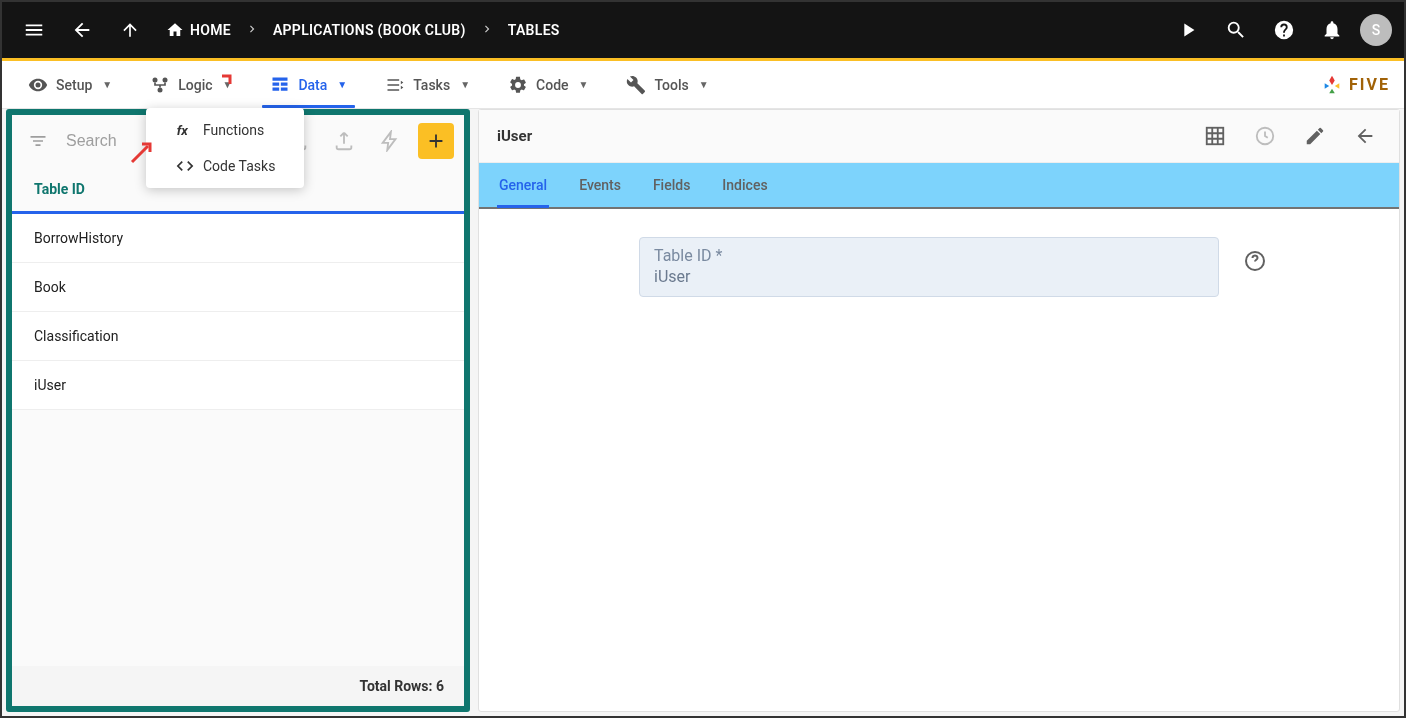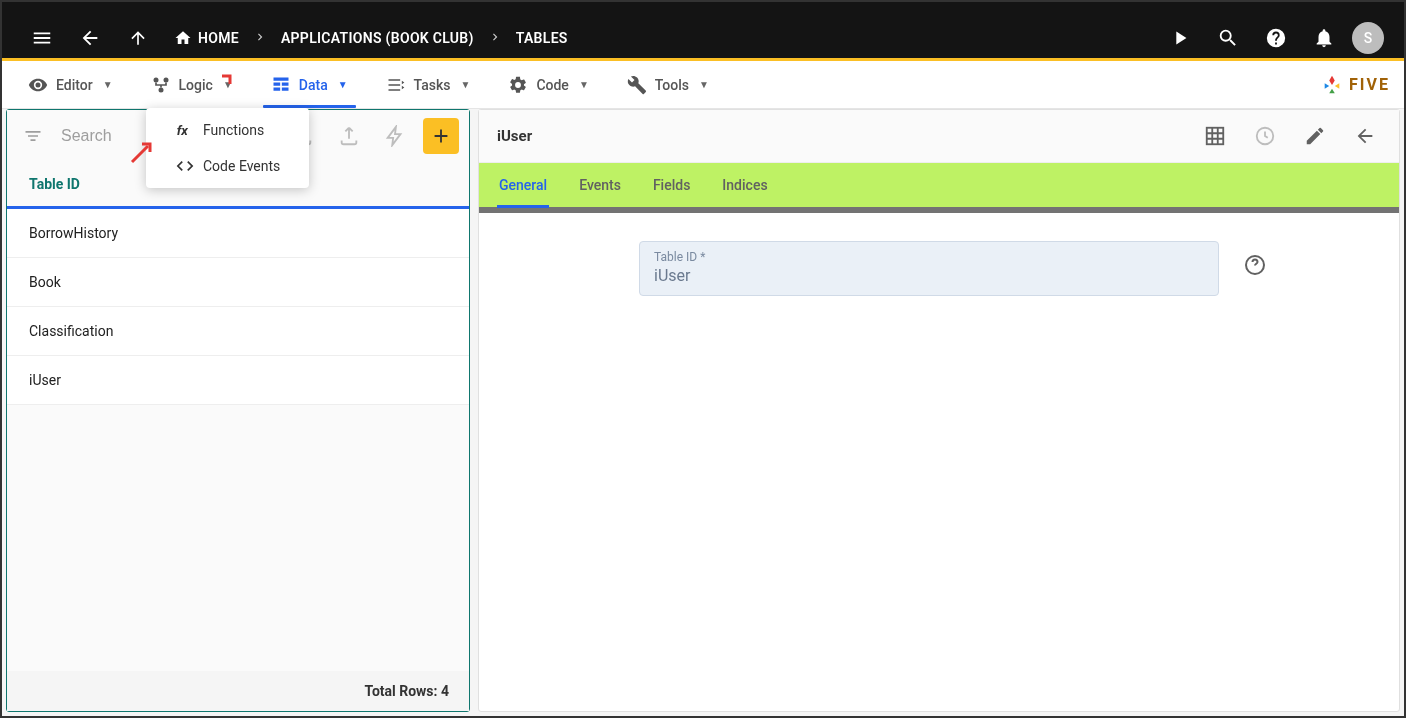--- a/index.html
+++ b/index.html
@@ -1,19 +1,19 @@
 <!DOCTYPE html>
 <html><head>
 <meta charset="utf-8">
 <style>
   * { box-sizing: border-box; margin: 0; padding: 0; }
   body { font-family: "Roboto", "Helvetica Neue", Arial, sans-serif; font-size: 14px; color: #212121; background: #f5f5f5; width: 1406px; height: 718px; overflow: hidden; border: 2px solid #333; }
   
   
-  .topbar { background: #141414; height: 56px; display: flex; align-items: flex-end; color: #fff; padding: 0 20px; }
+  .topbar { background: #141414; height: 56px; display: flex; align-items: center; color: #fff; padding: 0 12px; }
   .topbar-left { display: flex; align-items: center; gap: 8px; flex: 1; }
   .ticon { width: 40px; height: 40px; display: flex; align-items: center; justify-content: center; border-radius: 50%; cursor: pointer; }
   .ticon svg { fill: #fff; }
   .breadcrumb { display: flex; align-items: center; gap: 8px; margin-left: 8px; font-weight: 600; font-size: 14px; letter-spacing: 0.3px; }
   .bc-item { display: flex; align-items: center; gap: 6px; cursor: pointer; color: #fff; }
   .bc-sep { color: #ccc; margin: 0 6px; font-size: 14px; }
   .topbar-right { display: flex; align-items: center; gap: 8px; }
   .avatar { width: 32px; height: 32px; border-radius: 50%; background: #bdbdbd; display: flex; align-items: center; justify-content: center; color: #fff; font-weight: 500; }
   .orange-strip { height: 3px; background: #fbbf24; }
   
@@ -27,21 +27,21 @@
   .menuitem.active .chev { color: #2563eb; }
   .brand { margin-left: auto; display: flex; align-items: center; gap: 6px; font-weight: 700; letter-spacing: 2px; color: #a16207; font-size: 16px; }
   
   
   .dropdown { position: absolute; top: 100%; left: 144px; background: #fff; border-radius: 4px; box-shadow: 0 2px 12px rgba(0,0,0,0.22); min-width: 130px; z-index: 100; padding: 4px 0; }
   .dditem { display: flex; align-items: center; gap: 8px; padding: 8px 29px; cursor: pointer; color: #333; font-size: 14px; }
   .dditem svg { width: 20px; height: 20px; }
   
   
   .main { display: flex; height: calc(100% - 107px); padding: 0 4px 4px 4px; gap: 8px; }
-  .leftpane { width: 464px; background: #fafafa; border: 1px solid #0f766e; border-radius: 3px; display: flex; flex-direction: column; position: relative; }
+  .leftpane { width: 464px; background: #fafafa; border: 6px solid #0f766e; border-radius: 3px; display: flex; flex-direction: column; position: relative; }
   .rightpane { flex: 1; background: #fff; border: 1px solid #e0e0e0; border-radius: 3px; display: flex; flex-direction: column; }
   
   
   .ltoolbar { display: flex; align-items: center; padding: 8px 10px; gap: 8px; background: #fafafa; }
   .ltoolbar .sicon { width: 32px; height: 32px; display: flex; align-items: center; justify-content: center; color: #9e9e9e; cursor: pointer; }
   .search-input { border: none; background: transparent; padding: 8px 4px; font-size: 16px; color: #333; outline: none; width: 140px; }
   .search-input::placeholder { color: #9e9e9e; }
   .ltoolbar-right { margin-left: auto; display: flex; align-items: center; gap: 10px; }
   .ltbtn { width: 36px; height: 36px; display: flex; align-items: center; justify-content: center; color: #bdbdbd; cursor: pointer; border-radius: 4px; }
   .addbtn { background: #fbbf24; color: #333; border-radius: 4px; }
@@ -54,28 +54,28 @@
   
   .lfooter { margin-top: auto; padding: 12px 20px; text-align: right; font-weight: 700; background: #f5f5f5; color: #333; }
   
   
   .rheader { display: flex; align-items: center; padding: 10px 18px; background: #fafafa; border-bottom: 1px solid #eee; }
   .rtitle { font-weight: 700; color: #333; font-size: 15px; }
   .rheader .rtoolbar { margin-left: auto; display: flex; align-items: center; gap: 18px; }
   .rtbtn { width: 32px; height: 32px; display: flex; align-items: center; justify-content: center; cursor: pointer; color: #616161; }
   .rtbtn.muted { color: #bdbdbd; }
   
-  .tabs { display: flex; padding: 0 18px; border-bottom: 6px solid #737373; background: #bef264; gap: 28px; }
+  .tabs { display: flex; padding: 0 18px; border-bottom: 2px solid #737373; background: #7dd3fc; gap: 28px; }
   .tab { padding: 14px 2px; cursor: pointer; font-weight: 500; color: #616161; position: relative; }
   .tab.active { color: #2563eb; }
   .tab.active::after { content: ''; position: absolute; left: 0; right: 0; bottom: -1px; height: 3px; background: #2563eb; }
   
   .rcontent { padding: 28px 80px; display: flex; align-items: flex-start; gap: 16px; }
   .field { flex: 1; max-width: 580px; margin-left: 80px; background: #eaf0f7; border: 1px solid #d0dae7; border-radius: 4px; padding: 8px 14px 10px 14px; }
-  .field-label { font-size: 12px; color: #7a8aa0; }
+  .field-label { font-size: 16px; color: #7a8aa0; }
   .field-value { font-size: 16px; color: #6b7a8f; margin-top: 2px; }
   .helpcircle { width: 24px; height: 24px; margin-left: 8px; margin-top: 12px; color: #616161; cursor: pointer; }
   
   
   .redarrow { position: absolute; z-index: 200; pointer-events: none; }
 </style>
 </head>
 <body>
 
 <div class="topbar">
@@ -146,21 +146,21 @@
     </div>
   </div>
 </div>
 <div class="orange-strip"></div>
 
 <div class="menubar">
   <div class="menuitem">
     <svg viewBox="0 0 24 24" fill="#555">
         <path d="M12 4.5C7 4.5 2.73 7.61 1 12c1.73 4.39 6 7.5 11 7.5s9.27-3.11 11-7.5c-1.73-4.39-6-7.5-11-7.5zM12 17a5 5 0 110-10 5 5 0 010 10zm0-8a3 3 0 100 6 3 3 0 000-6z"></path>
       </svg>
-    <span>Editor</span>
+    <span>Setup</span>
     <span class="chev">▼</span>
   </div>
   <div class="menuitem">
     <svg viewBox="0 0 24 24" fill="#555">
         <circle cx="6" cy="6" r="3"></circle>
         <circle cx="18" cy="6" r="3"></circle>
         <circle cx="12" cy="18" r="3"></circle>
         <path d="M6 9v3h12V9M12 12v3" stroke="#555" stroke-width="2" fill="none"></path>
       </svg>
     <span>Logic</span>
@@ -208,21 +208,21 @@
     <div class="dditem">
       <svg viewBox="0 0 24 24" fill="#333">
           <text x="2" y="18" font-size="16" font-weight="bold" font-style="italic">fx</text>
         </svg>
       <span>Functions</span>
     </div>
     <div class="dditem">
       <svg viewBox="0 0 24 24" fill="#333">
           <path d="M9.4 16.6L4.8 12l4.6-4.6L8 6l-6 6 6 6zM14.6 16.6l4.6-4.6-4.6-4.6L16 6l6 6-6 6z"></path>
         </svg>
-      <span>Code Events</span>
+      <span>Code Tasks</span>
     </div>
   </div>
 </div>
 
 <div class="main">
 
   <div class="leftpane">
     <div class="ltoolbar">
       <div class="sicon">
         <svg viewBox="0 0 24 24" width="20" height="20" fill="#9e9e9e">
@@ -254,21 +254,21 @@
       </div>
     </div>
     <div class="theader">
       <span>Table ID</span>
     </div>
     <div class="trow"><span>BorrowHistory</span></div>
     <div class="trow"><span>Book</span></div>
     <div class="trow"><span>Classification</span></div>
     <div class="trow"><span>iUser</span></div>
     <div class="lfooter">
-      <span>Total Rows: 4</span>
+      <span>Total Rows: 6</span>
     </div>
   </div>
 
   <div class="rightpane">
     <div class="rheader">
       <span class="rtitle">iUser</span>
       <div class="rtoolbar">
         <div class="rtbtn">
           <svg viewBox="0 0 24 24" width="22" height="22" fill="none" stroke="#616161" stroke-width="2">
               <rect x="3" y="3" width="18" height="18"></rect>

